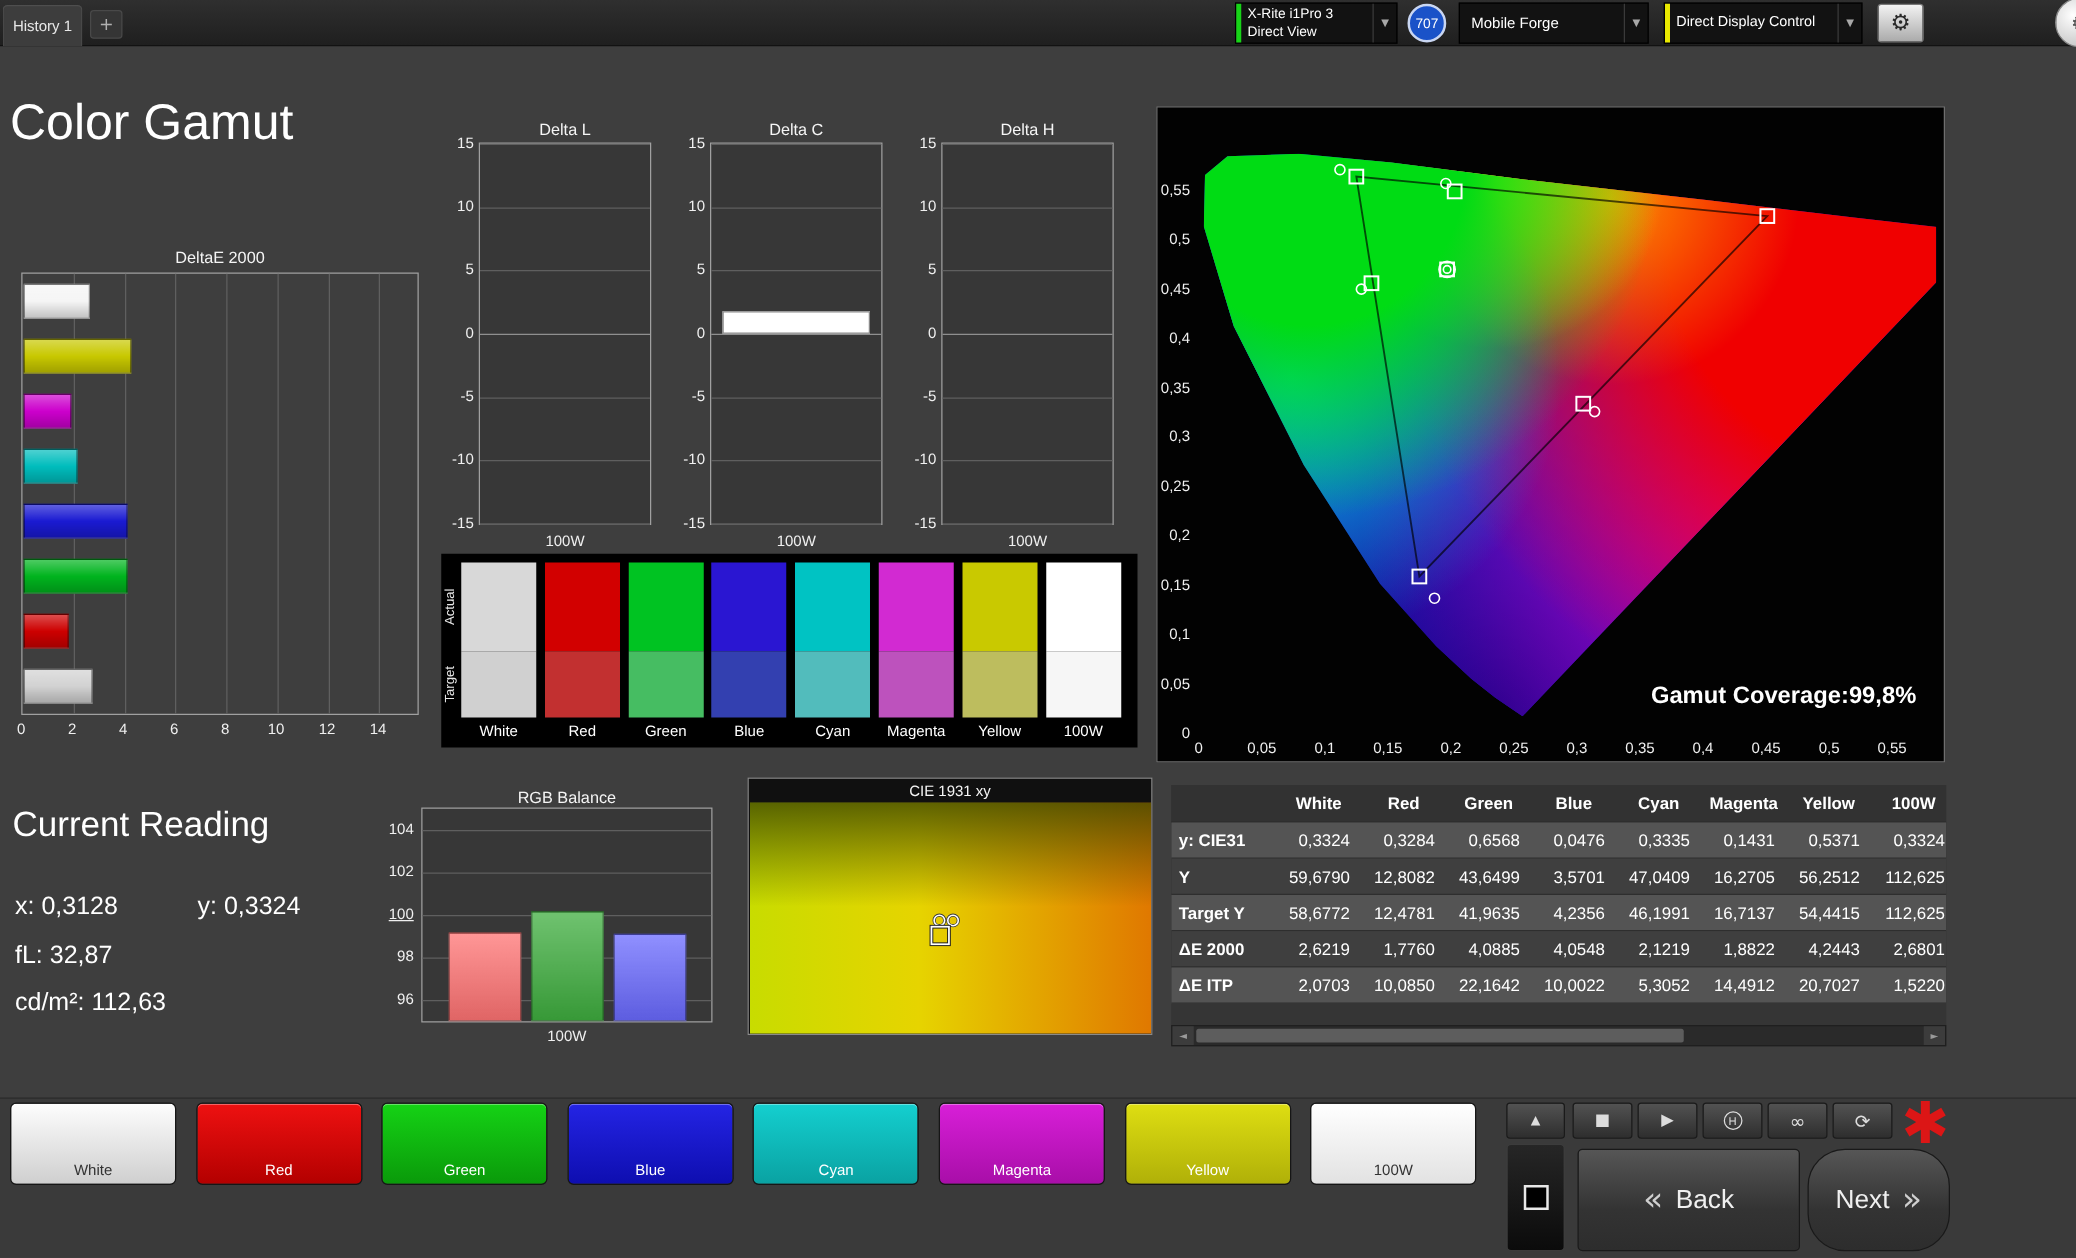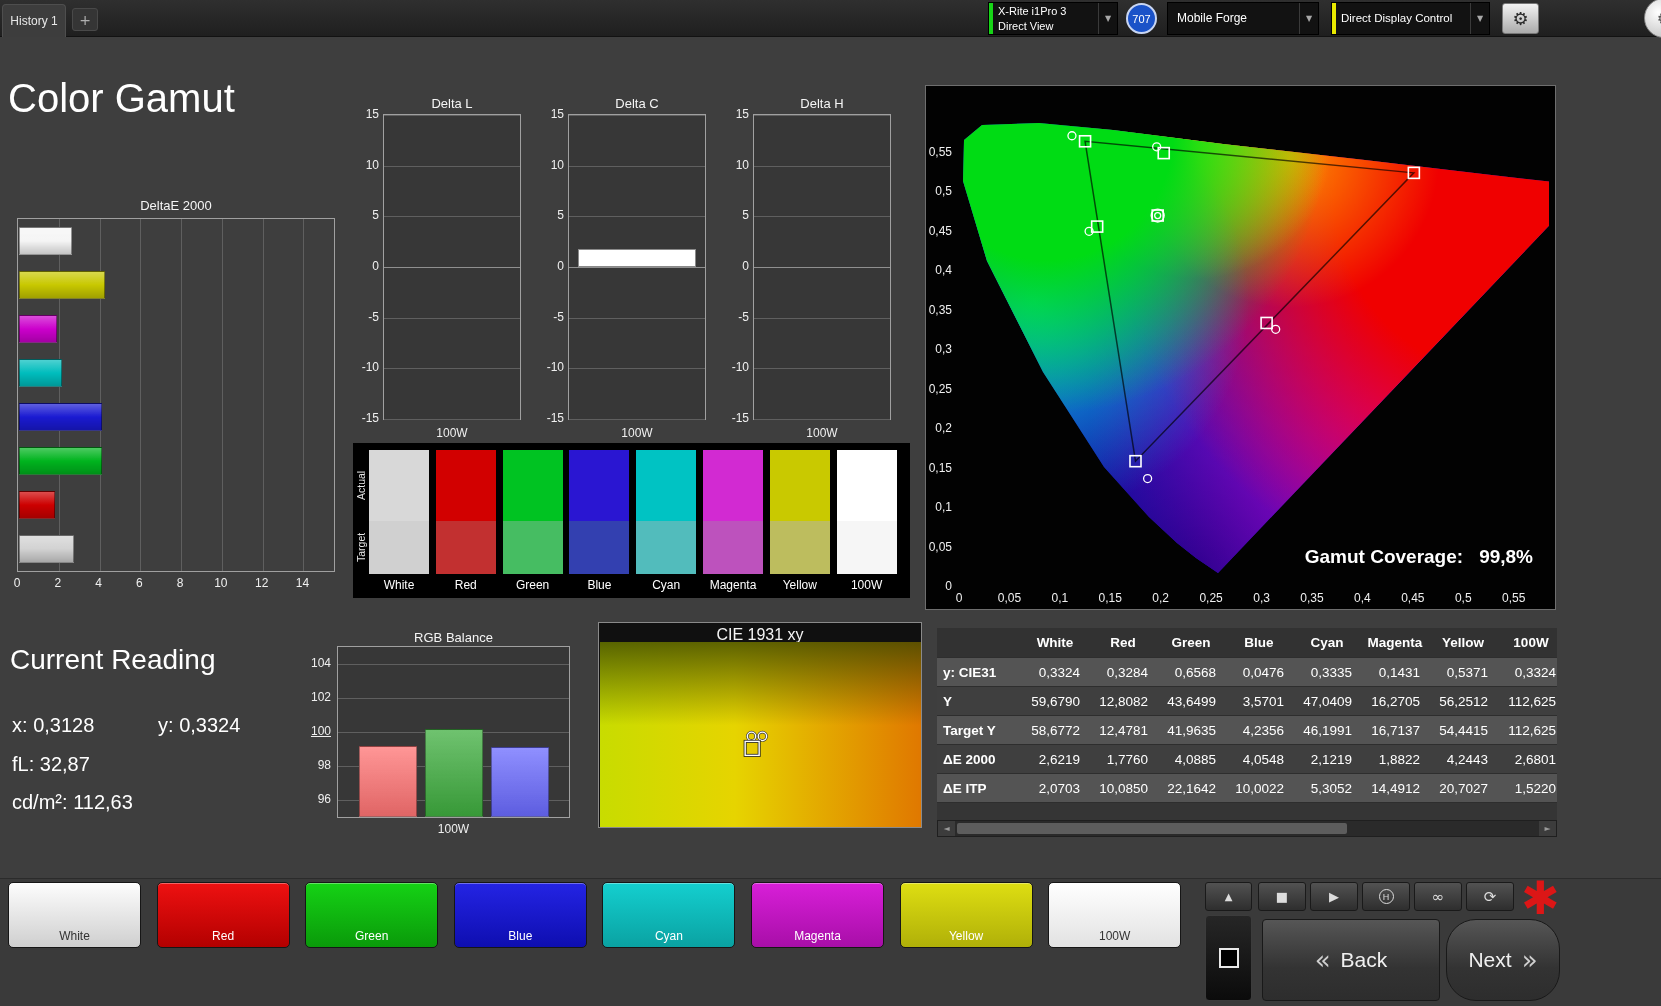--- a/index.html
+++ b/index.html
@@ -71,28 +71,28 @@
   .swlabel{position:absolute;left:-4px;top:135px;width:68px;text-align:center;font-size:12px;color:#fff;}
 
   
   #cie1976-panel{left:925px;top:85px;width:631px;height:525px;background:#020202;border:1px solid #6e6e6e;}
   #cie1976-panel .chart-title{top:7px;font-size:12px;}
   #cie-svg{position:absolute;left:33px;top:30px;width:590px;height:470px;}
   #cie-yticks{position:absolute;left:0;top:30px;width:29px;height:470px;}
   .cytick{position:absolute;right:3px;width:100%;text-align:right;font-size:12px;color:#f0f0f0;}
   #cie-xticks{position:absolute;left:33px;top:505px;width:590px;height:14px;}
   #gamut-coverage{position:absolute;right:22px;top:460px;font-size:19px;font-weight:bold;color:#fff;}
-  #gamut-coverage .val{margin-left:16px;}
+  #gamut-coverage .val{}
   .gamut-tri{fill:none;stroke:rgba(0,0,0,.65);stroke-width:1.5;}
   .meas-sq{fill:none;stroke:#ffffff;stroke-width:1.6;}
   .tgt-c{fill:none;stroke:#ffffff;stroke-width:1.3;}
 
   
   #cie1931-panel{left:598px;top:622px;width:324px;height:206px;background:#101010;border:1px solid #8a8a8a;}
-  #cie1931-panel .chart-title{top:3px;font-size:16px;}
+  #cie1931-panel .chart-title{top:3px;font-size:12px;}
   #xy-svg{position:absolute;left:1px;top:19px;width:321px;height:185px;}
 
   
   #meas-table{left:937px;top:628px;width:620px;height:192px;overflow:hidden;background:#353535;}
   .trow{display:grid;grid-template-columns:84px repeat(8,68px);height:29px;line-height:29px;border-bottom:1px solid #2e2e2e;}
   .trow.head{height:30px;line-height:30px;background:#323232;font-weight:bold;}
   .trow.dark{background:#3f3f3f;}
   .trow.lite{background:#545454;}
   .th{text-align:center;font-size:13.5px;color:#fff;}
   .td.val{text-align:right;padding-right:9px;font-size:13.5px;color:#fff;}

